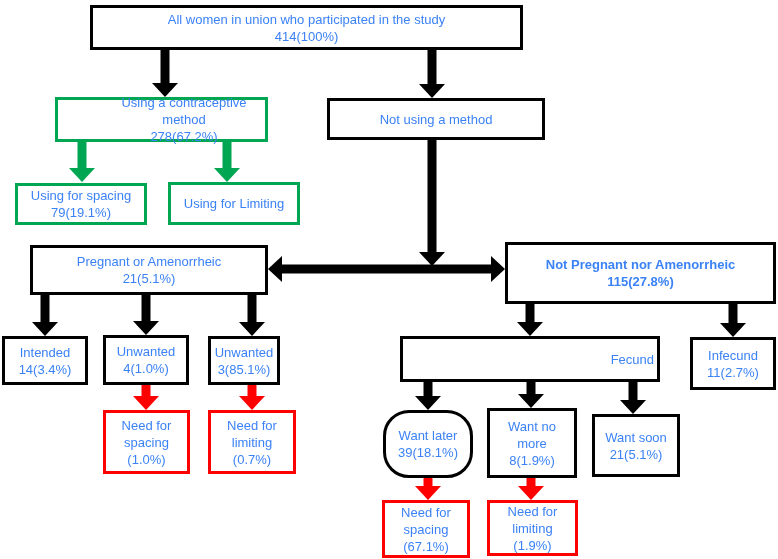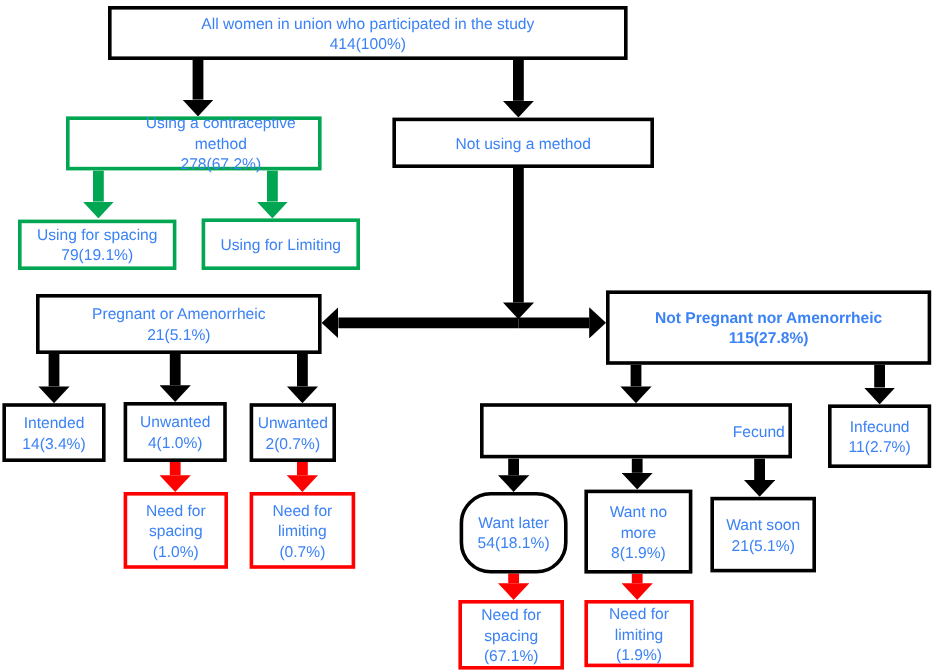--- a/index.html
+++ b/index.html
@@ -106,21 +106,21 @@
     <span class="val">14(3.4%)</span>
   </div>
 
   <div class="node" style="left:103px;top:335px;width:86px;height:50px;">
     <span class="lbl">Unwanted</span>
     <span class="val">4(1.0%)</span>
   </div>
 
   <div class="node" style="left:208px;top:336px;width:72px;height:49px;">
     <span class="lbl">Unwanted</span>
-    <span class="val">2(0.7%)</span>
+    <span class="val">3(85.1%)</span>
   </div>
 
   <div class="node red" style="left:103px;top:410px;width:87px;height:64px;">
     <span class="lbl">Need for spacing</span>
     <span class="val">(1.0%)</span>
   </div>
 
   <div class="node red" style="left:208px;top:410px;width:88px;height:64px;">
     <span class="lbl">Need for limiting</span>
     <span class="val">(0.7%)</span>
@@ -130,21 +130,21 @@
     <span class="lbl">Fecund</span>
   </div>
 
   <div class="node" style="left:690px;top:337px;width:86px;height:53px;">
     <span class="lbl">Infecund</span>
     <span class="val">11(2.7%)</span>
   </div>
 
   <div class="node" style="left:383px;top:410px;width:90px;height:68px;border-radius:26px;">
     <span class="lbl">Want later</span>
-    <span class="val">54(18.1%)</span>
+    <span class="val">39(18.1%)</span>
   </div>
 
   <div class="node" style="left:487px;top:408px;width:90px;height:70px;">
     <span class="lbl">Want no more</span>
     <span class="val">8(1.9%)</span>
   </div>
 
   <div class="node" style="left:592px;top:414px;width:88px;height:63px;">
     <span class="lbl">Want soon</span>
     <span class="val">21(5.1%)</span>

